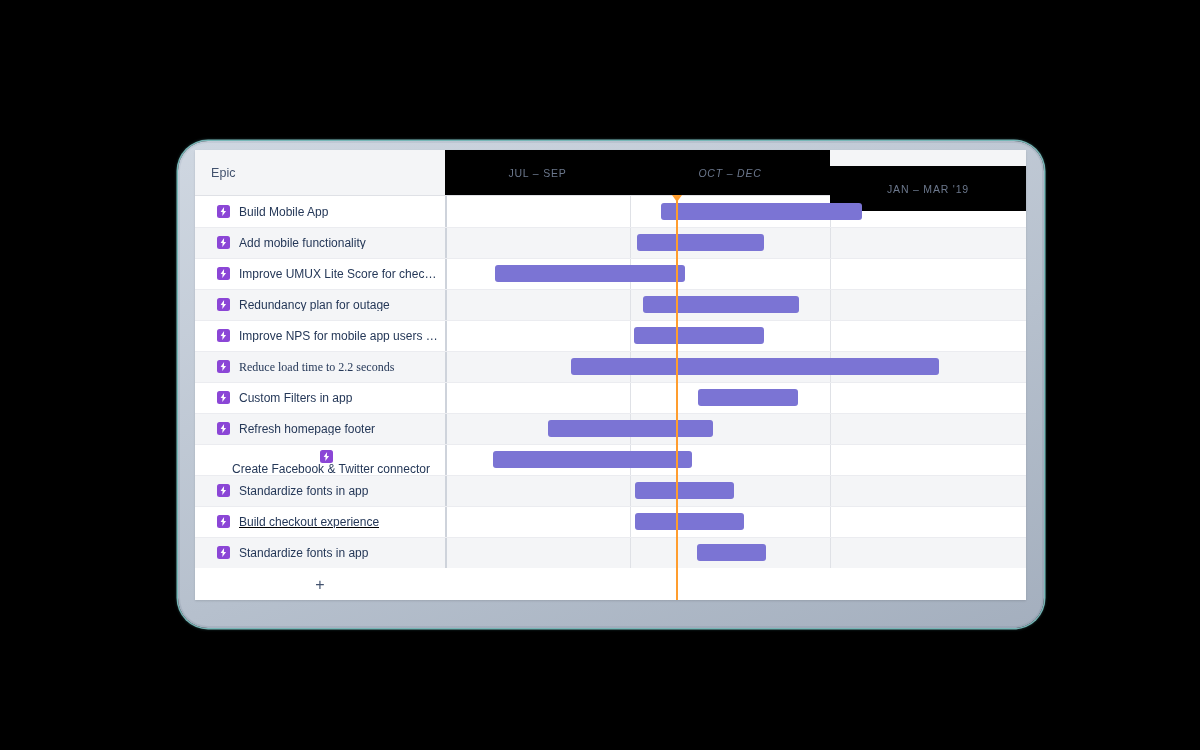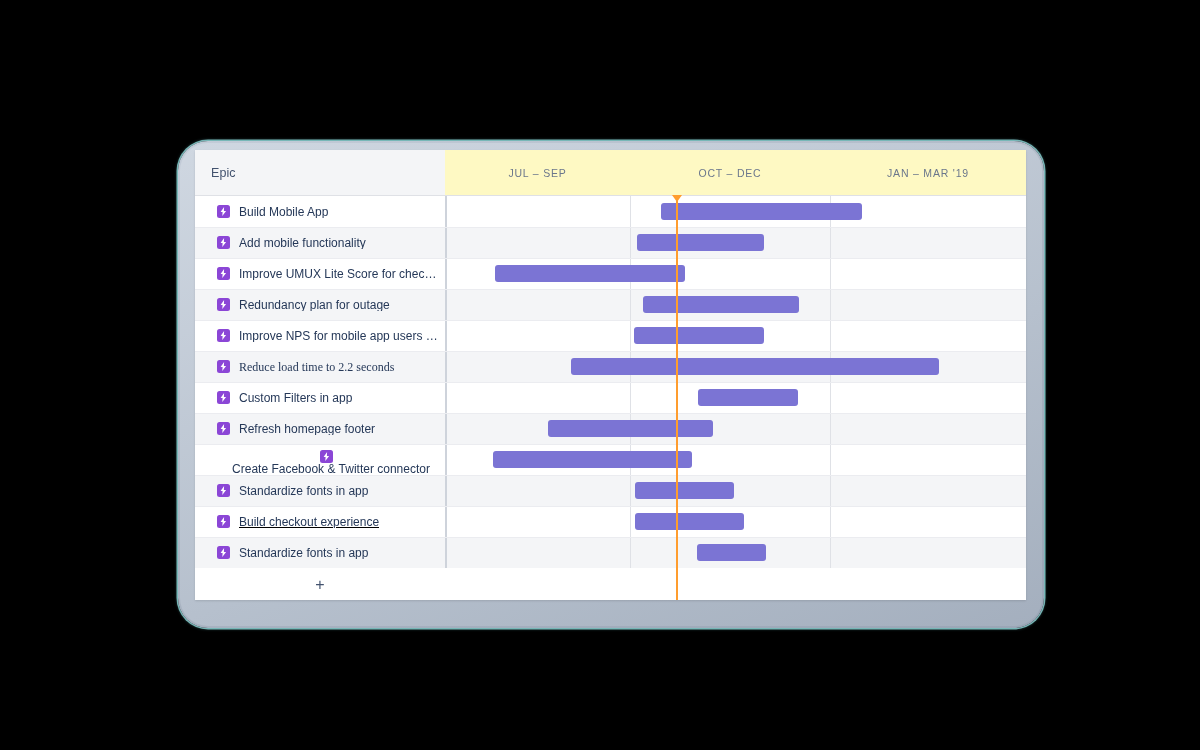--- a/index.html
+++ b/index.html
@@ -114,21 +114,21 @@
     color: #42526e;
     letter-spacing: 0.1px;
   }
   .period-header-cell {
     position: absolute;
     top: 0;
     height: 45px;
     display: flex;
     align-items: center;
     justify-content: center;
-    background: #fef9c3;
+    background: #000000;
     text-align: right;
   }
   .period-header-label {
     font-size: 10.5px;
     color: #6b778c;
     letter-spacing: 0.8px;
     white-space: nowrap;
   }
 
   
@@ -395,24 +395,24 @@
         </div>
 
       <div id="header-row">
         <div id="epic-header-cell">
           <span id="epic-header-label">Epic</span>
         </div>
         <div id="period-headers">
             <div class="period-header-cell" style="left: 250px; width: 185px;">
               <span class="period-header-label">JUL – SEP</span>
             </div>
-            <div class="period-header-cell" style="left: 435px; width: 200px;">
+            <div class="period-header-cell" style="left: 435px; width: 200px; font-style: italic;">
               <span class="period-header-label">OCT – DEC</span>
             </div>
-            <div class="period-header-cell" style="left: 635px; width: 196px;">
+            <div class="period-header-cell" style="left: 635px; width: 196px; margin-top: 16px;">
               <span class="period-header-label">JAN – MAR '19</span>
             </div>
           </div>
       </div>
 
       <div id="today-marker" style="left: 481px;">
         <div id="today-marker-flag"></div>
       </div>
 
       <div id="add-row" style="top: 418px;">

